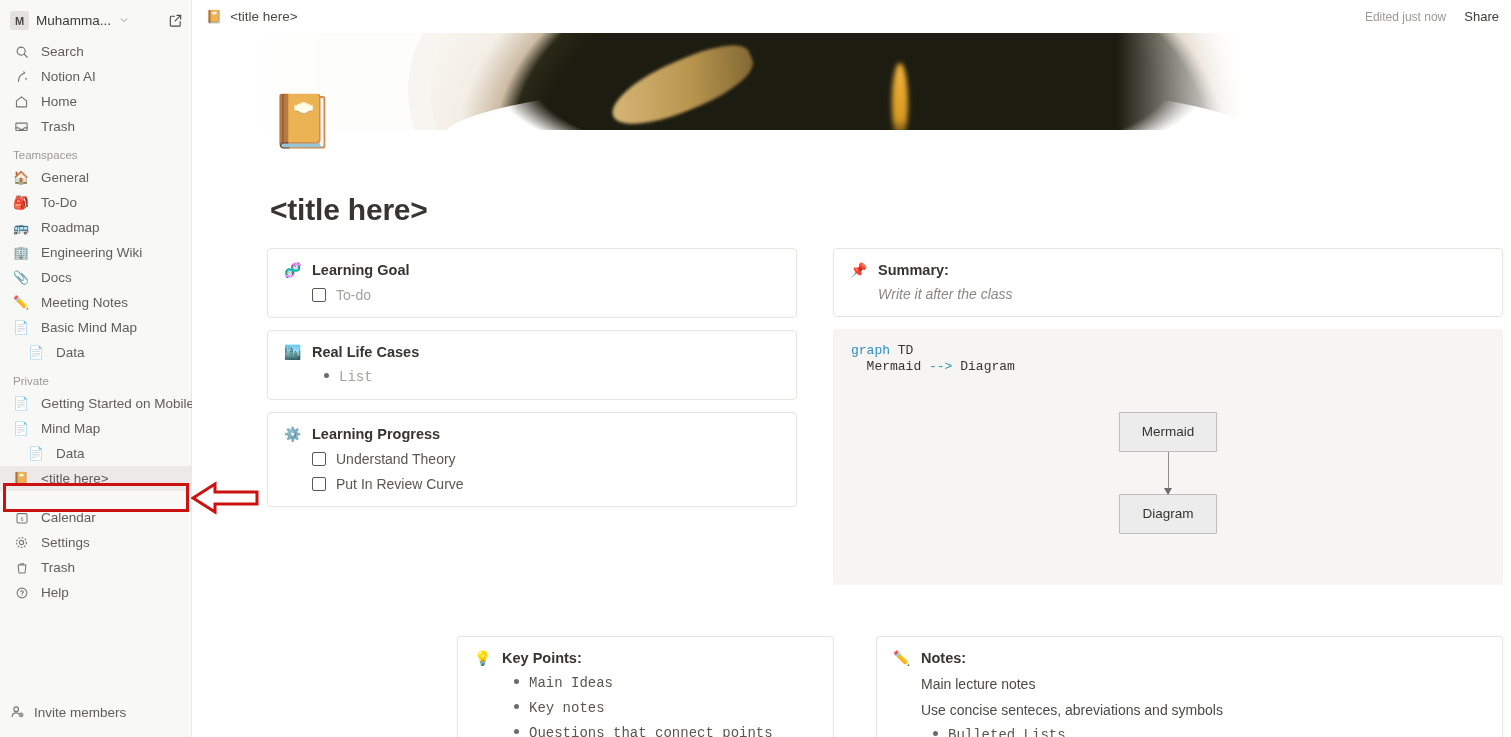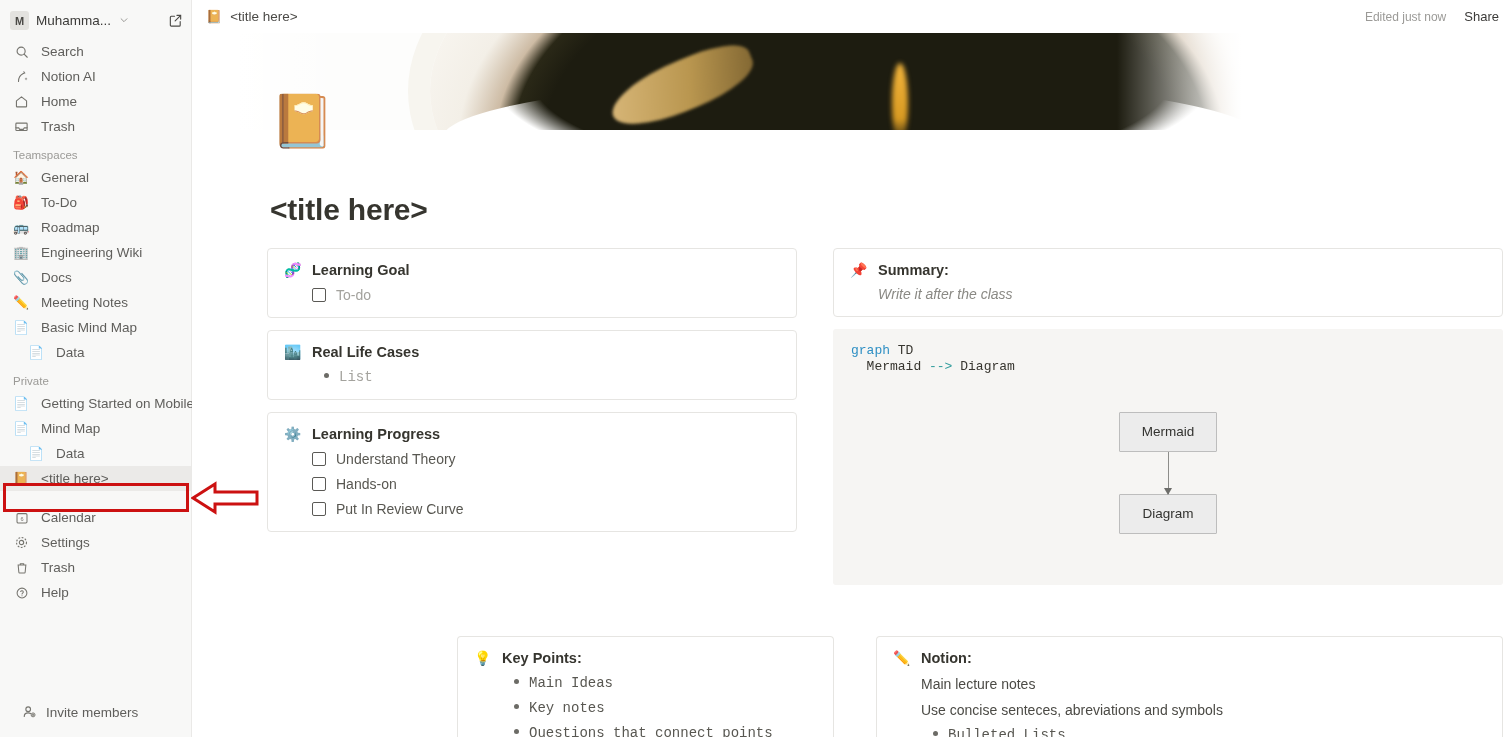--- a/index.html
+++ b/index.html
@@ -63,21 +63,21 @@
   .section-label {
     font-size: 11.5px; color: #9b9a97; font-weight: 500;
     padding: 0 0 0 13px; height: 26px;
     display: flex; align-items: flex-end; padding-bottom: 4px;
   }
   .gap-block { height: 14px; }
   .invite-row {
     display: flex; align-items: center; gap: 9px;
     padding-left: 6px; height: 25px;
     color: #5f5e5b; font-size: 13.5px;
-    position: absolute; bottom: 12px; left: 16px; right: 0;
+    position: absolute; bottom: 12px; left: 4px; right: 0;
   }
 
   
   .anno-box {
     position: absolute;
     left: 3px; top: 483px; width: 186px; height: 29px;
     border: 3px solid #cc1111;
     pointer-events: none; z-index: 60;
   }
   .anno-arrow {
@@ -510,24 +510,20 @@
             <div class="card-head">
               <span class="emo">⚙️</span>
               <span>Learning Progress</span>
             </div>
             <div class="todo-row">
               <span class="cbx"></span>
               <span class="todo-label">Understand Theory</span>
             </div>
             <div class="todo-row">
               <span class="cbx"></span>
-              <span class="todo-label">Hands-on</span>
-            </div>
-            <div class="todo-row">
-              <span class="cbx"></span>
               <span class="todo-label">Put In Review Curve</span>
             </div>
           </div>
 
         </div>
 
         <div class="col-right">
 
           <div class="card">
             <div class="card-head">
@@ -572,21 +568,21 @@
               <span class="bullet-text">Questions that connect points</span>
             </div>
 
           </div>
         </div>
 
         <div class="bottom-right">
           <div class="card-open">
             <div class="card-head">
               <span class="emo">✏️</span>
-              <span>Notion:</span>
+              <span>Notes:</span>
             </div>
             <div class="plain-line">Main lecture notes</div>
             <div class="plain-line">Use concise senteces, abreviations and symbols</div>
             <div class="bullet-row">
               <span class="bullet-dot"></span>
               <span class="bullet-text">Bulleted Lists</span>
             </div>
 
           </div>
         </div>

